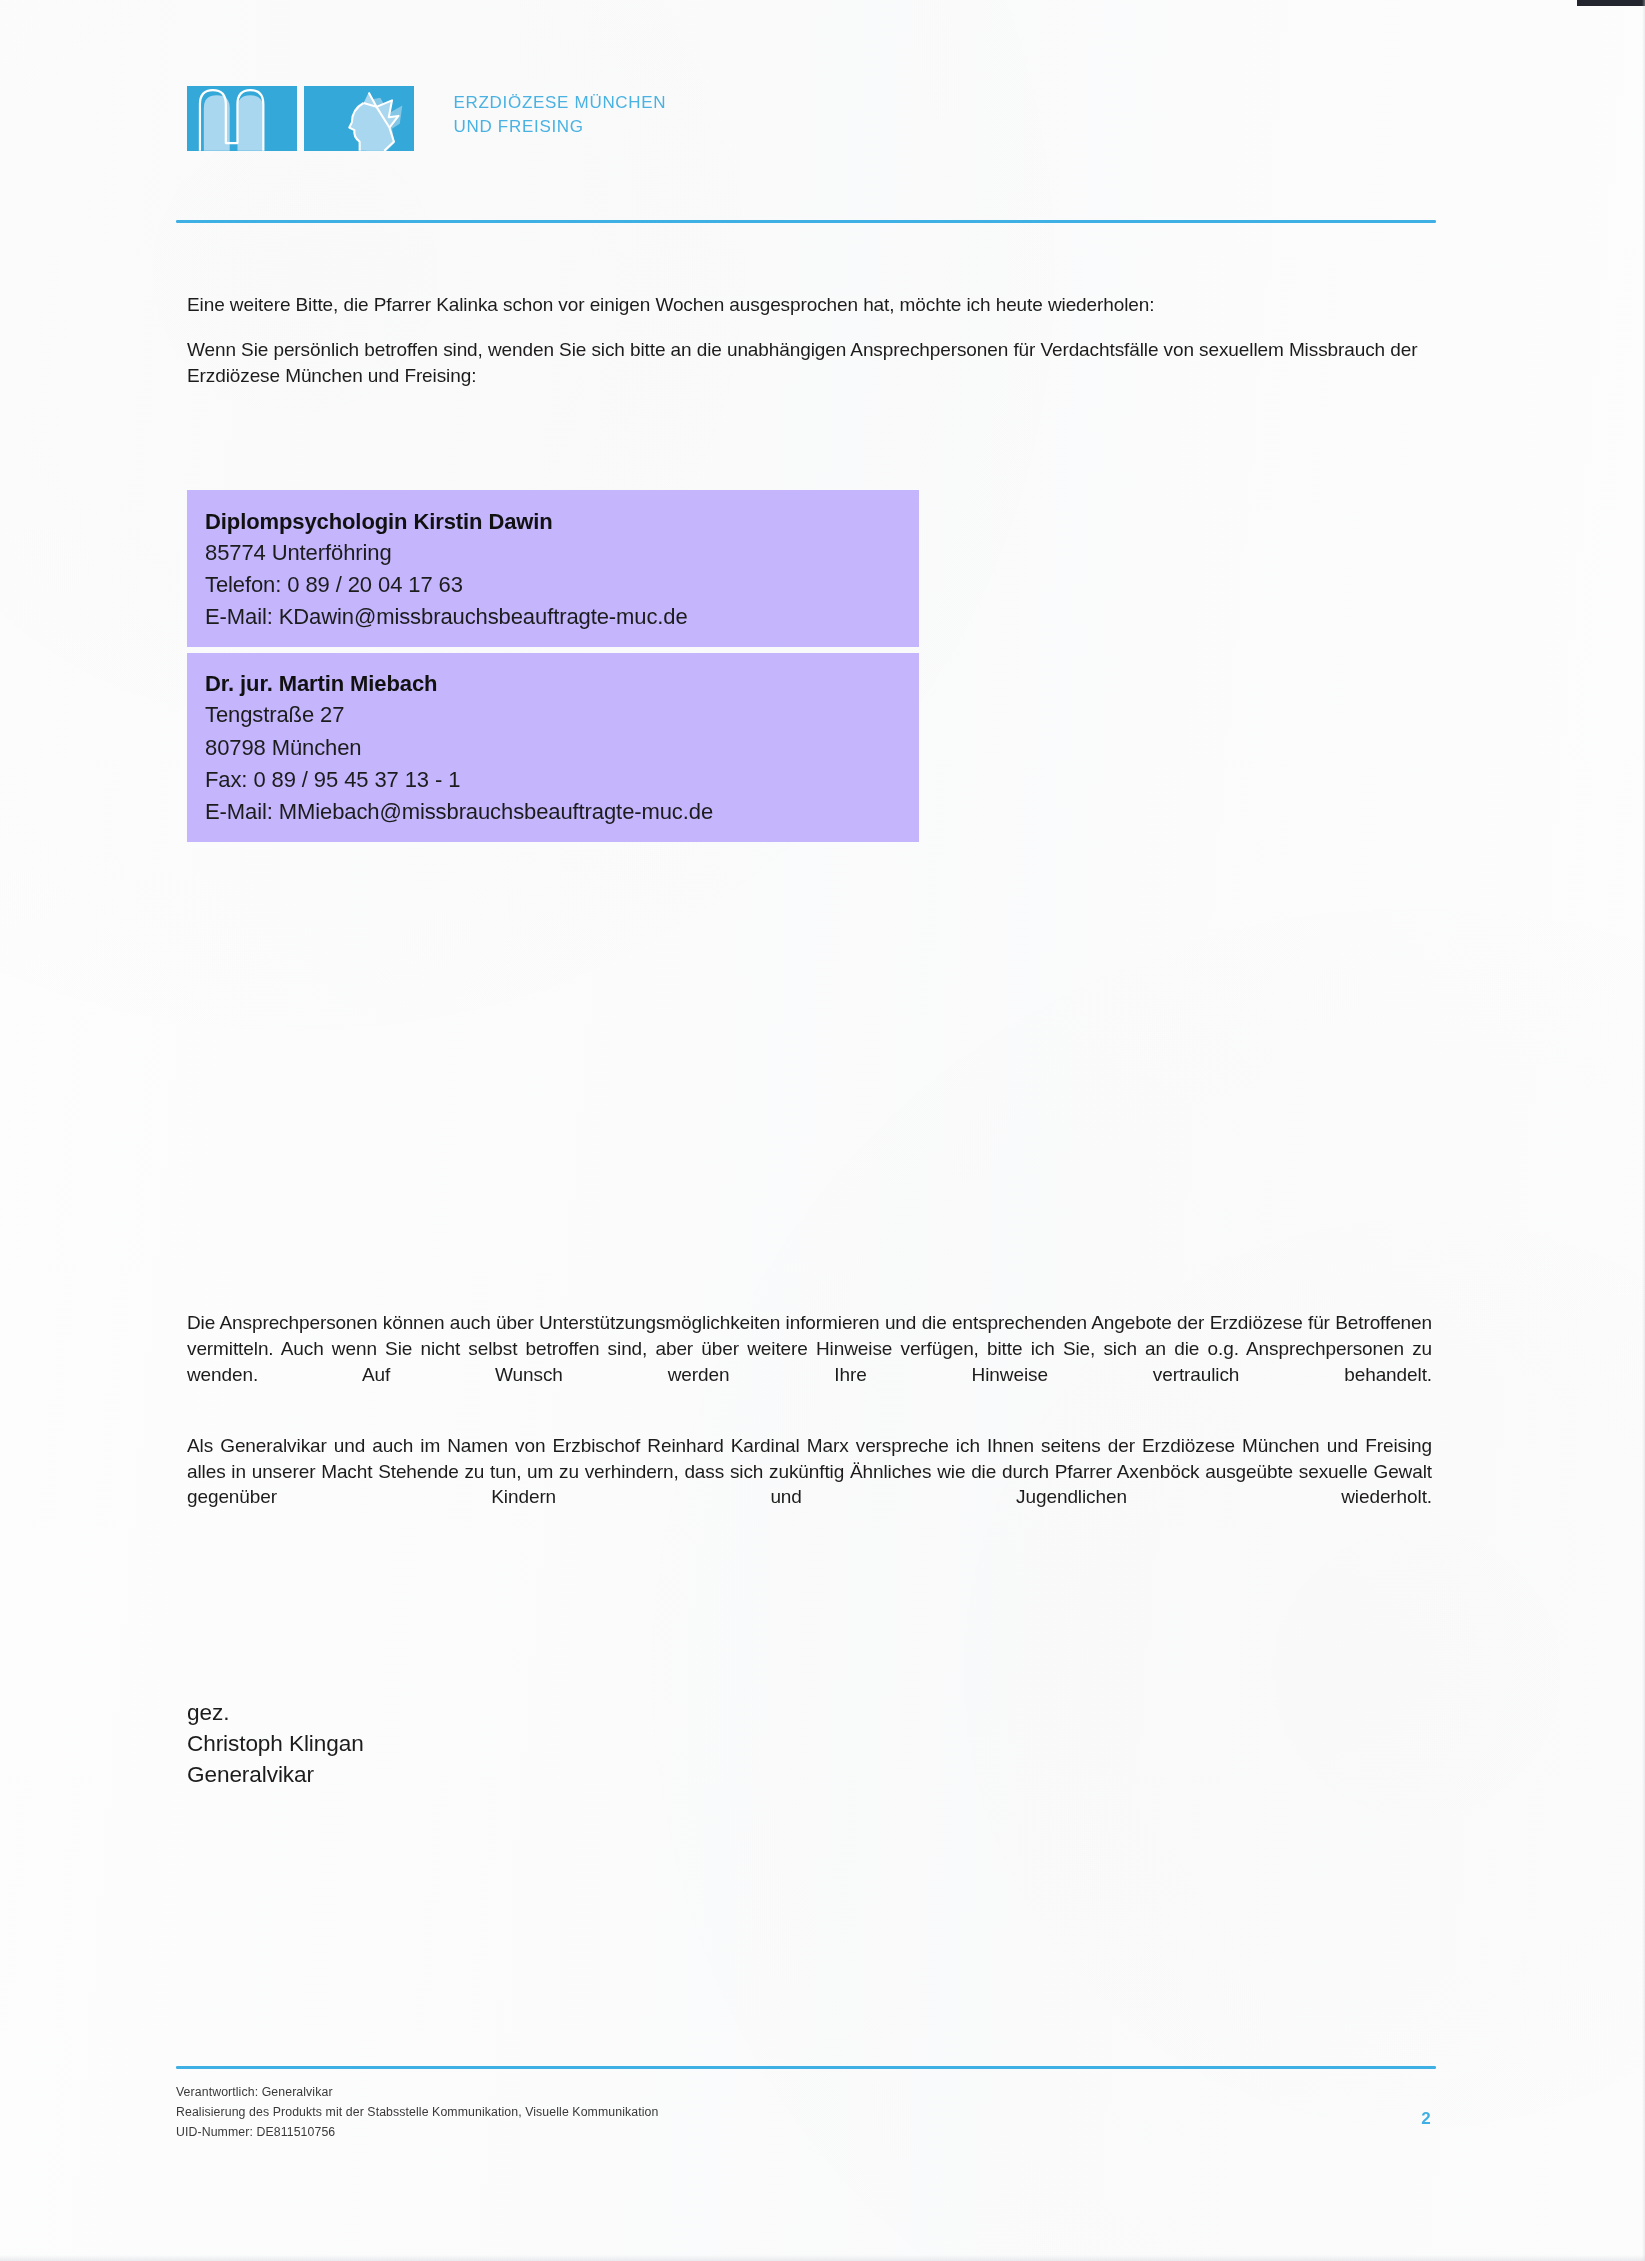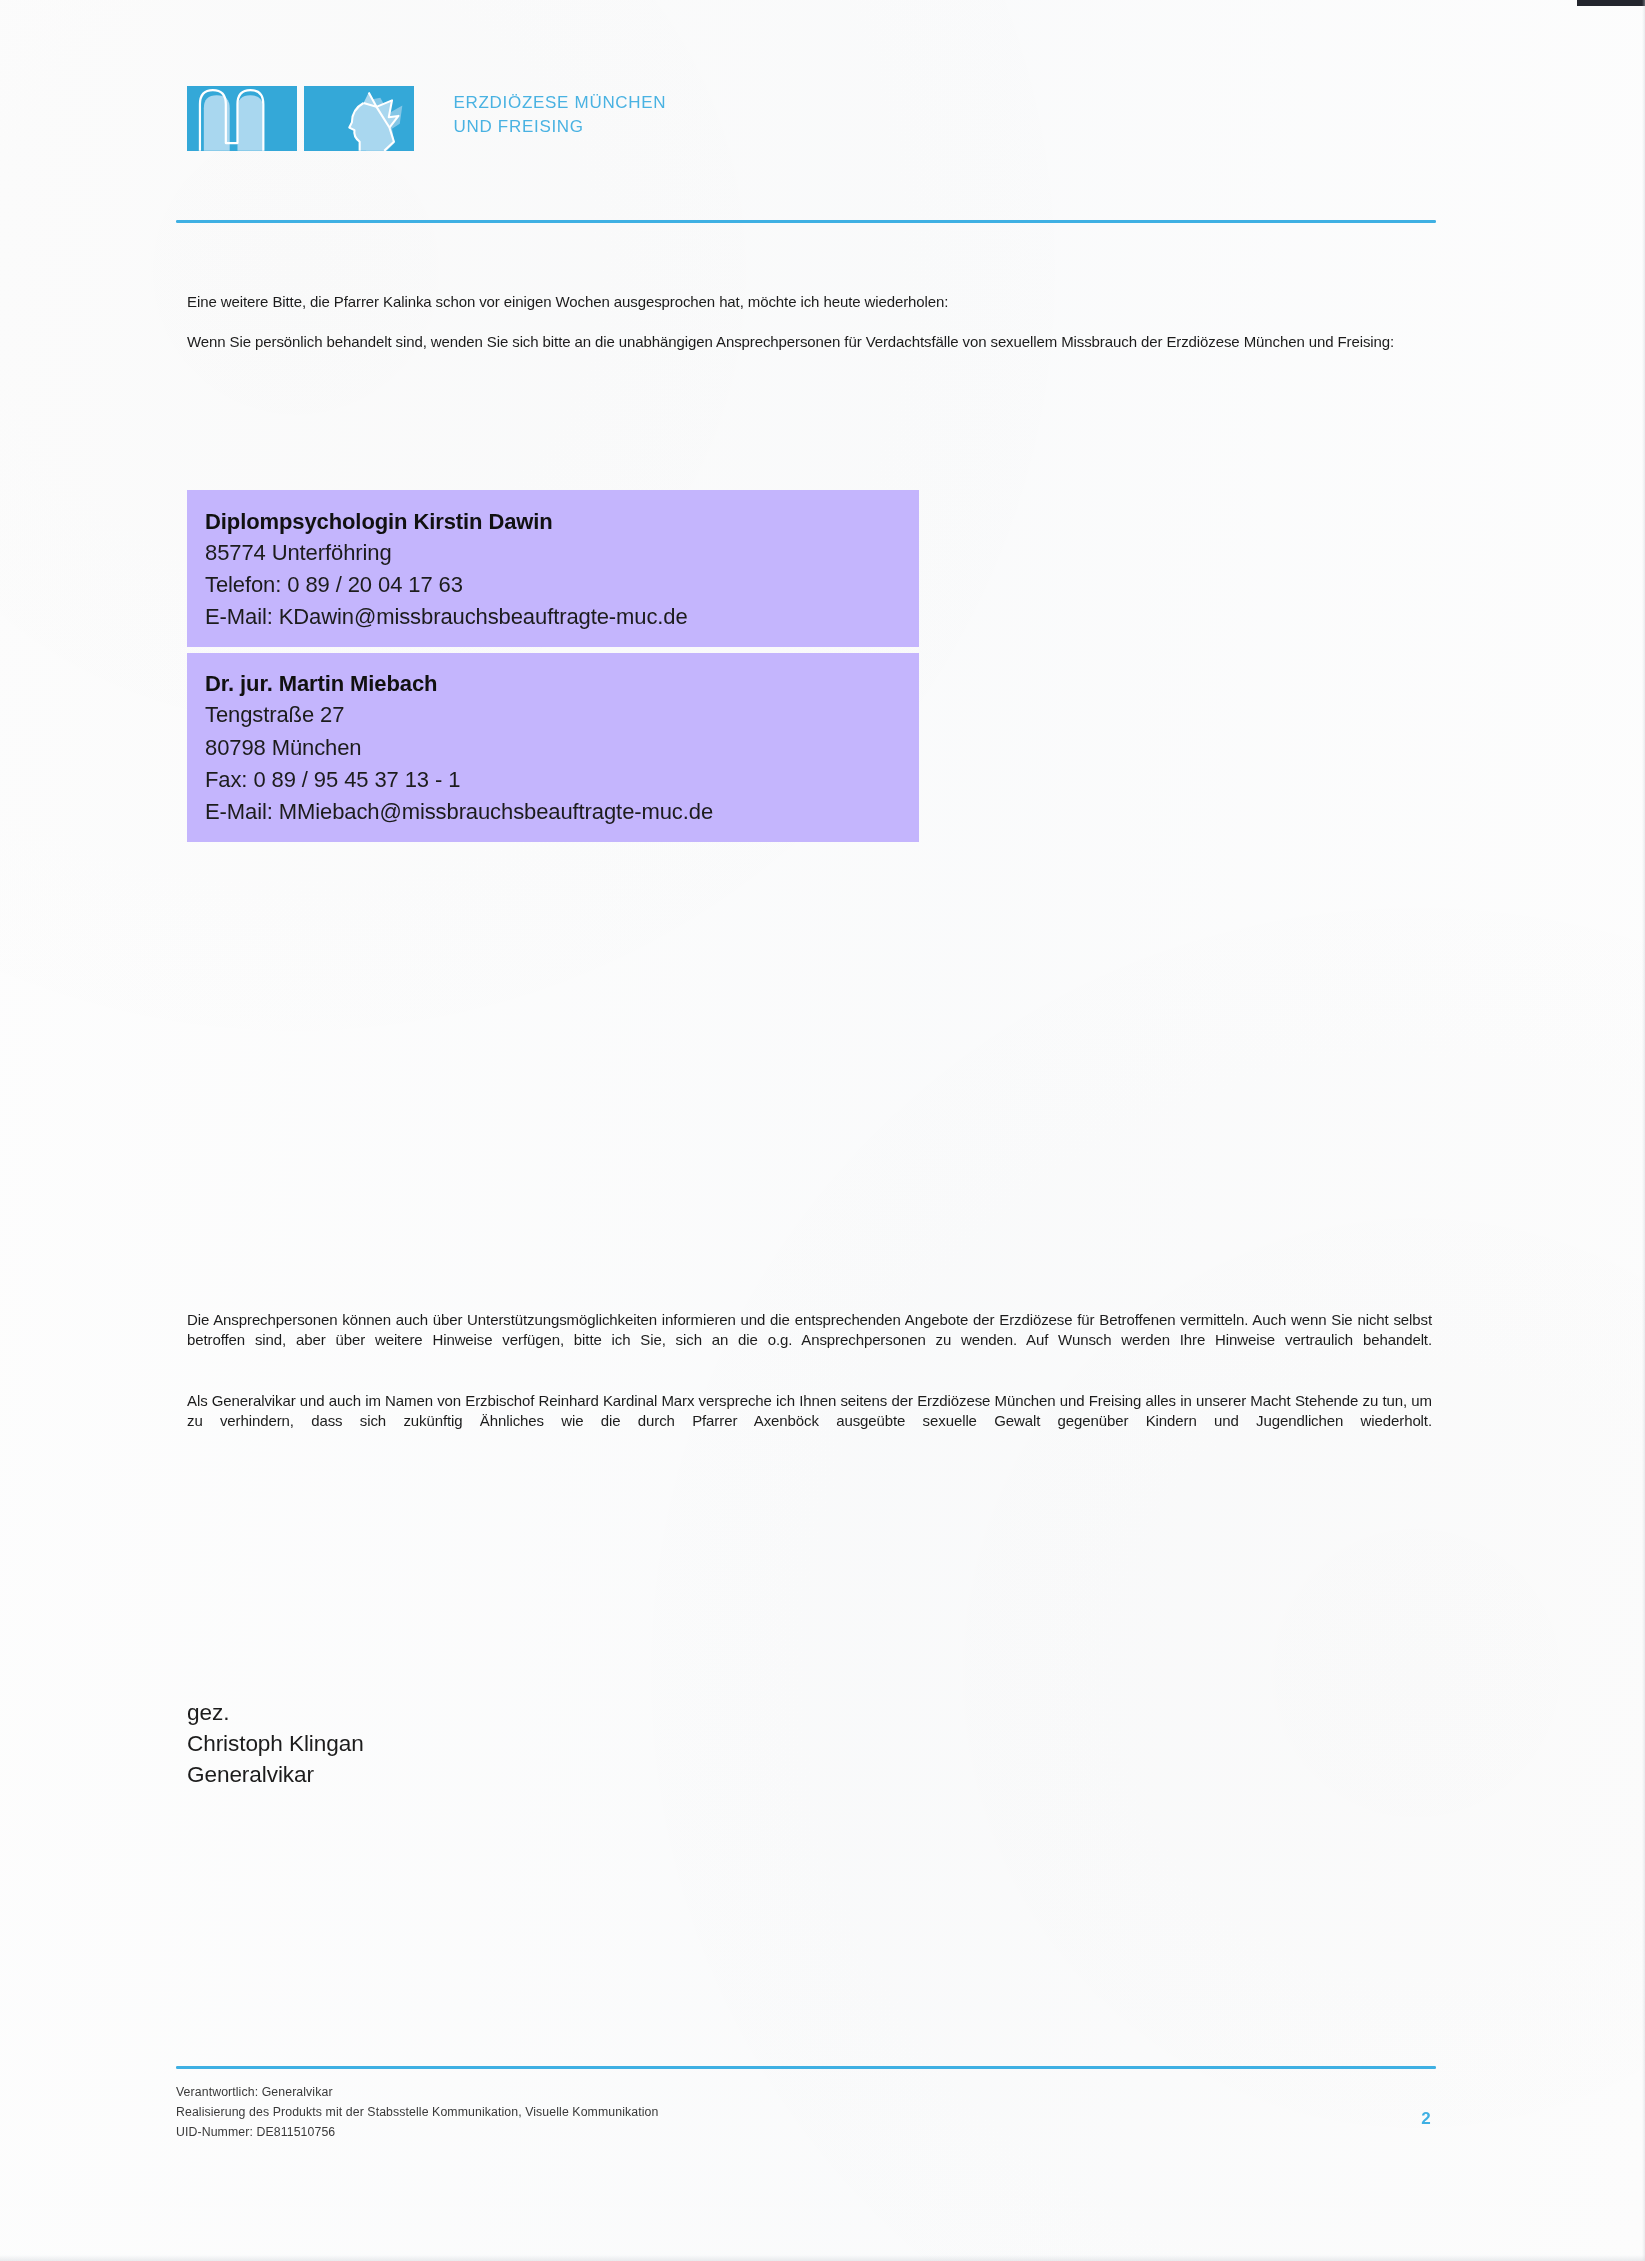--- a/index.html
+++ b/index.html
@@ -100,21 +100,21 @@
   }
 
   
   #body-text {
     position: absolute;
     left: 187px; top: 292px;
     width: 1245px;
     color: #1c1c1c;
   }
   .para {
-    font-size: 15px;
+    font-size: 19px;
     line-height: 1.36;
     margin: 0 0 19.4px 0;
     letter-spacing: -0.1px;
   }
   .para.justify { text-align: justify; }
   .para.justify::after {
     content: "";
     display: inline-block;
     width: 100%;
   }
@@ -227,21 +227,21 @@
       <div>ERZDIÖZESE MÜNCHEN</div>
       <div>UND FREISING</div>
     </div>
 
   </div>
 
   <div class="rule-top"></div>
 
   <div id="body-text">
     <p class="para">Eine weitere Bitte, die Pfarrer Kalinka schon vor einigen Wochen ausgesprochen hat, möchte ich heute wiederholen:</p>
-    <p class="para">Wenn Sie persönlich behandelt sind, wenden Sie sich bitte an die unabhängigen Ansprechpersonen für Verdachtsfälle von sexuellem Missbrauch der Erzdiözese München und Freising:</p>
+    <p class="para">Wenn Sie persönlich betroffen sind, wenden Sie sich bitte an die unabhängigen Ansprechpersonen für Verdachtsfälle von sexuellem Missbrauch der Erzdiözese München und Freising:</p>
   </div>
 
   <div id="contacts">
 
     <div class="contact-box">
       <div class="contact-name">Diplompsychologin Kirstin Dawin</div>
       <div class="contact-line">85774 Unterföhring</div>
       <div class="contact-line">Telefon: 0 89 / 20 04 17 63</div>
       <div class="contact-line">E-Mail: KDawin@missbrauchsbeauftragte-muc.de</div>
     </div>

